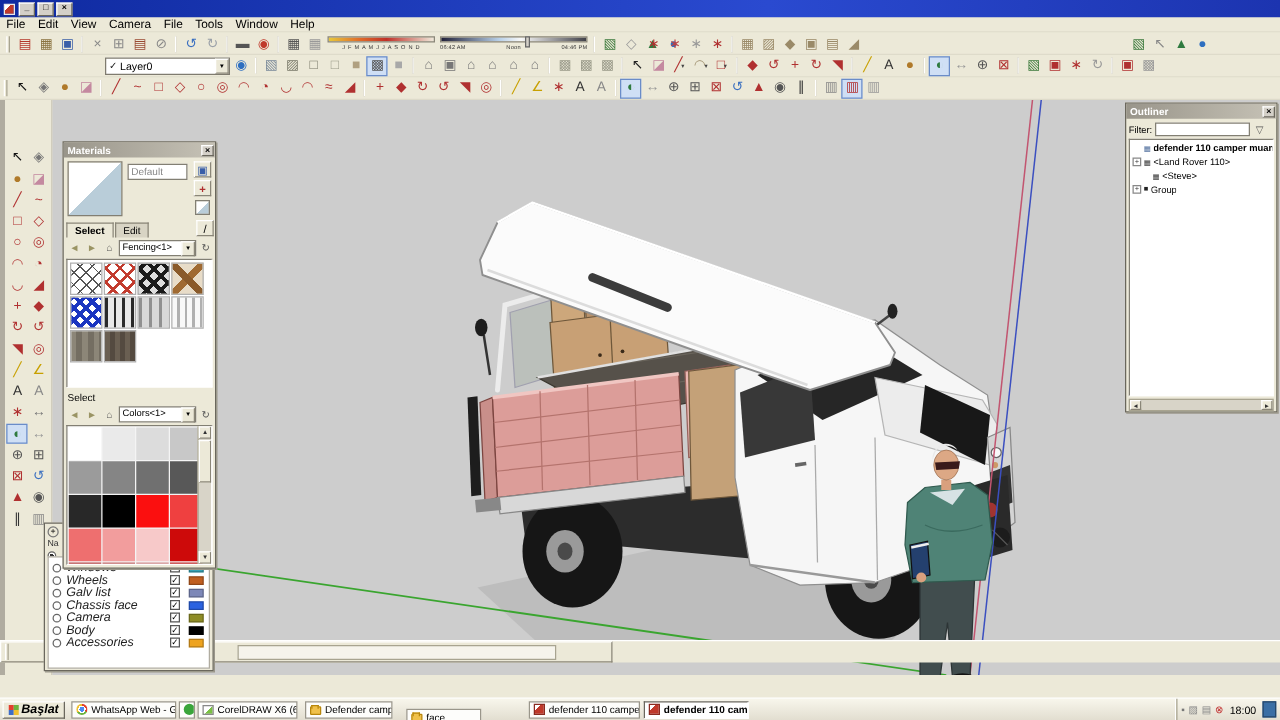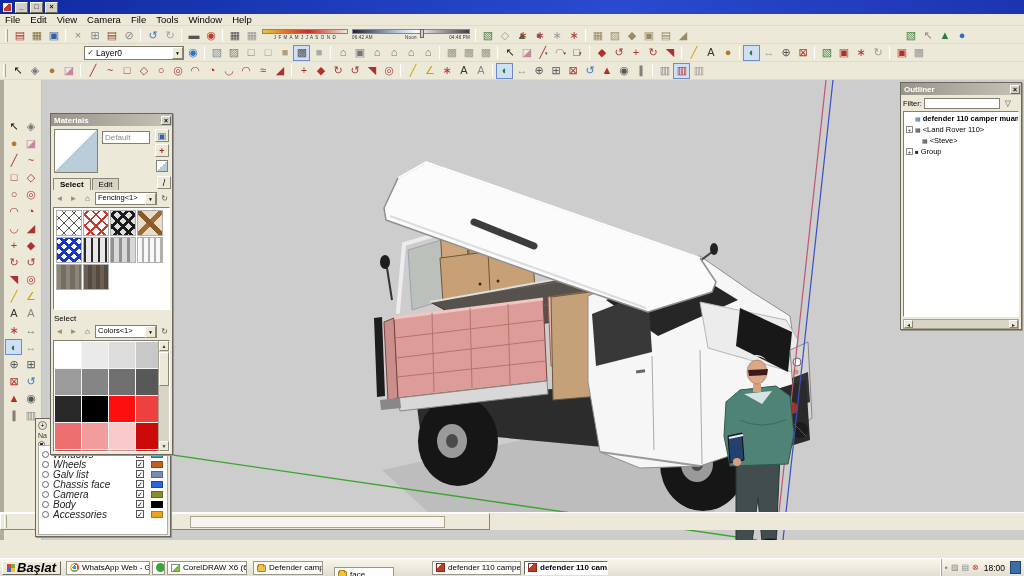--- a/index.html
+++ b/index.html
@@ -147,21 +147,21 @@
   #statusbar{position:absolute;left:0;top:512px;width:1024px;height:18px;background:#ece9d8;border-top:1px solid #fff;}
   #measurebar{position:absolute;left:0;top:0;width:490px;height:17px;border:1px solid;border-color:#fff #8a8678 #8a8678 #fff;
     display:flex;align-items:center;background:#ece9d8;}
   #measure-label{font-size:8.5px;margin-left:28px;}
   #measure-input{margin-left:96px;width:255px;height:12px;background:#f6f4ec;border:1px solid #a8a490;}
 
   
   #taskbar{position:absolute;left:0;top:558px;width:1024px;height:18px;
     background:linear-gradient(180deg,#f8f6ec,#e2ded0);border-top:1px solid #fff;display:flex;align-items:center;}
   #startbtn{margin-left:2px;height:14px;border:1px solid;border-color:#fff #6a675d #6a675d #fff;background:#ece9d8;
-    display:flex;align-items:center;padding:0 4px;font-weight:bold;font-style:italic;font-size:13px;flex:none;}
+    display:flex;align-items:center;padding:0 4px;font-weight:bold;font-style:italic;font-size:10px;flex:none;}
   .winflag{width:8px;height:8px;display:grid;grid-template-columns:1fr 1fr;margin-right:2px;}
   .winflag span:nth-child(1){background:#e33e2e;} .winflag span:nth-child(2){background:#6cb33e;}
   .winflag span:nth-child(3){background:#3e6cc8;} .winflag span:nth-child(4){background:#f0c030;}
   #tasks{display:flex;align-items:center;height:18px;flex:1;overflow:hidden;}
   .task{height:14px;border:1px solid #9a968a;background:#fdfdfb;display:flex;align-items:center;padding:0 3px;
     font-size:8px;white-space:nowrap;overflow:hidden;flex:none;}
   .task.active{background:#fff;border-color:#6a675d #fff #fff #6a675d;font-weight:bold;}
   .ticon{width:9px;height:8px;flex:none;margin-right:3px;}
   .ic-chrome{border-radius:50%;height:9px;background:radial-gradient(circle at 50% 50%,#4a8af4 0 2px,#fff 2px 3px,transparent 3px),conic-gradient(#e33e2e 0 33%,#6cb33e 33% 66%,#f0c030 66%);}
   .ic-green{border-radius:50%;height:9px;background:#3aa53a;}

